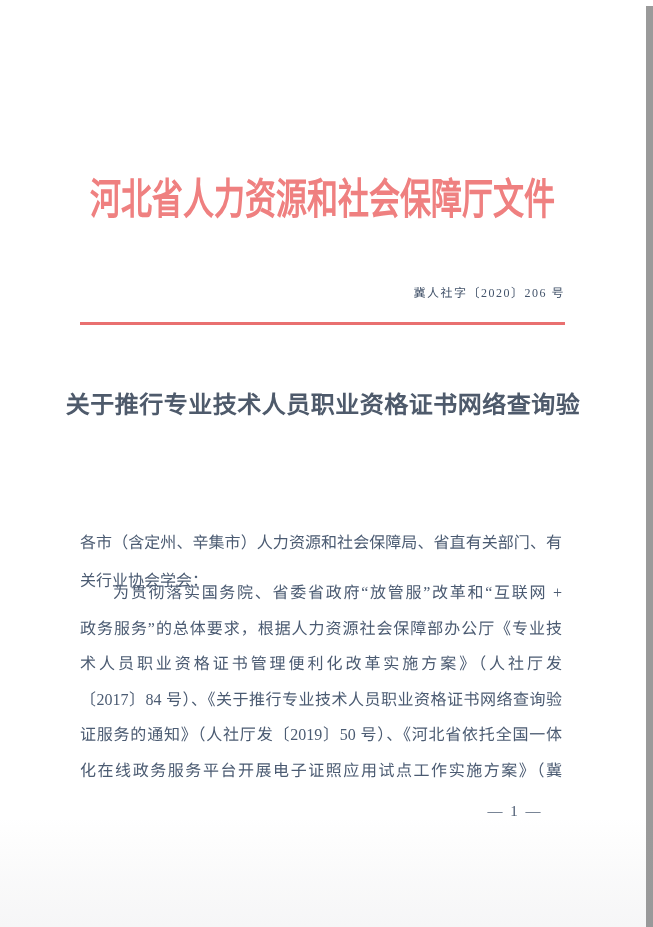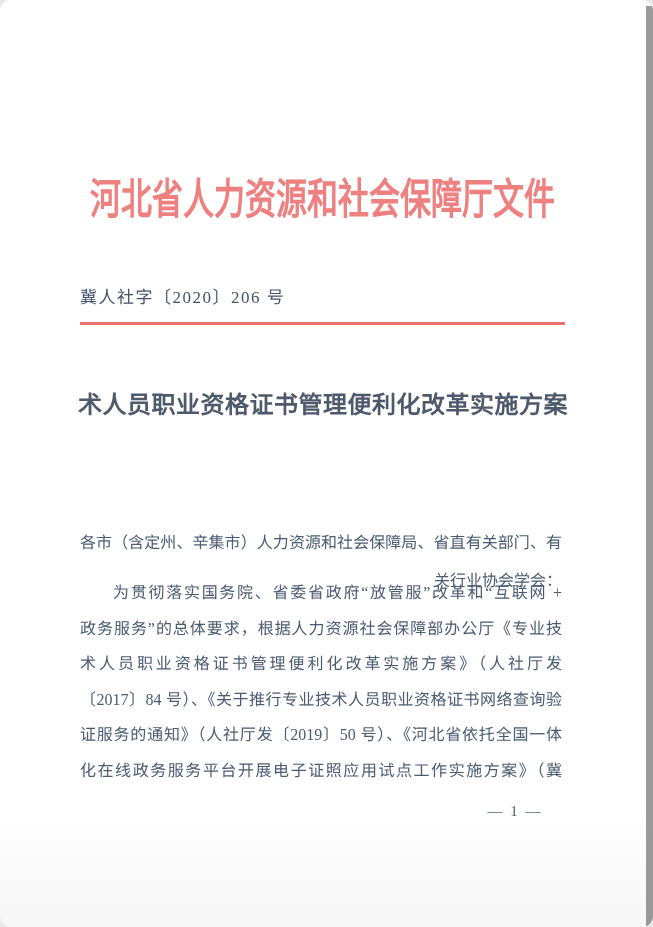--- a/index.html
+++ b/index.html
@@ -7,21 +7,20 @@
     padding: 0;
     background: #e8e8e8;
     font-family: "Liberation Serif", "DejaVu Serif", serif;
   }
   .page {
     position: relative;
     width: 653px;
     height: 927px;
     background: #ffffff;
     overflow: hidden;
-    border-radius: 11px;
   }
   
   .scan-edge {
     position: absolute;
     top: 6px;
     right: 0;
     width: 7px;
     height: 921px;
     background: #9a9a9a;
   }
@@ -51,22 +50,22 @@
     color: #ef8080;
     letter-spacing: 0px;
     transform: scaleY(1.38);
     transform-origin: center;
   }
   .doc-number {
     position: absolute;
     top: 283px;
     left: 80px;
     width: 485px;
-    text-align: left;
-    font-size: 17px;
+    text-align: right;
+    font-size: 12px;
     letter-spacing: 1.5px;
     color: #43536a;
   }
   .red-divider {
     position: absolute;
     top: 322px;
     left: 80px;
     width: 485px;
     height: 3px;
     background: #e97070;
@@ -89,21 +88,20 @@
   .recipient {
     position: absolute;
     top: 524px;
     left: 80px;
     width: 482px;
     color: #4b5b72;
     font-size: 16px;
   }
   .recipient .body-line {
     line-height: 38px;
-    text-align: right;
   }
   .paragraph {
     position: absolute;
     top: 575px;
     left: 80px;
     width: 482px;
     color: #4b5b72;
     font-size: 16px;
   }
   .paragraph .body-line {
@@ -138,21 +136,21 @@
 
   <div class="banner">
     <span class="banner-text">河北省人力资源和社会保障厅文件</span>
   </div>
 
   <div class="doc-number">冀人社字〔2020〕206 号</div>
 
   <div class="red-divider"></div>
 
   <div class="doc-title">
-    <div class="title-line">术人员职业资格证书管理便利化改革实施方案</div>
+    <div class="title-line">关于推行专业技术人员职业资格证书网络查询验</div>
   </div>
 
   <div class="recipient">
     <div class="body-line jline">各市（含定州、辛集市）人力资源和社会保障局、省直有关部门、有</div>
     <div class="body-line">关行业协会学会：</div>
   </div>
 
   <div class="paragraph">
     <div class="body-line jline indent2">为贯彻落实国务院、省委省政府“放管服”改革和“互联网 +</div>
     <div class="body-line jline">政务服务”的总体要求，根据人力资源社会保障部办公厅《专业技</div>

